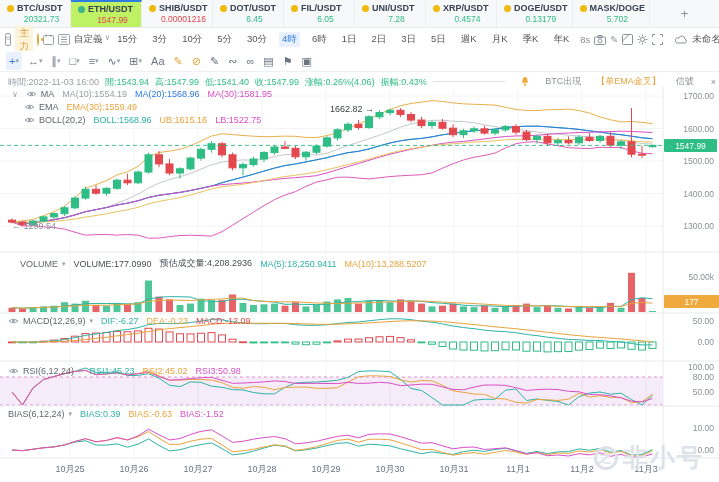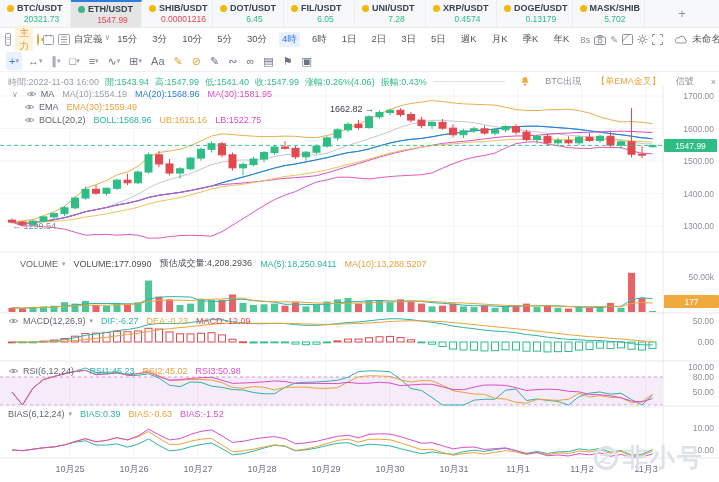--- a/index.html
+++ b/index.html
@@ -4,21 +4,21 @@
 <style>
   html,body{margin:0;padding:0;background:#fff;}
   .app{position:relative;width:719px;height:482px;background:#fff;overflow:hidden;
        font-family:"Liberation Sans","DejaVu Sans",sans-serif;color:#333;}
   svg text{font-family:"Liberation Sans","DejaVu Sans",sans-serif;}
   
   .tickerbar{position:absolute;left:0;top:0;width:719px;height:28px;background:#f7f8fa;
              border-bottom:1px solid #e8eaed;display:flex;z-index:6;box-sizing:border-box;}
   .ticker{flex:0 0 71px;display:flex;flex-direction:column;justify-content:center;
           padding:1px 4px 1px 7px;border-right:1px solid #eceef1;box-sizing:border-box;cursor:pointer;text-align:center;}
-  .ticker.sel{background:#e5e5e5;border-top:2px solid #2d7ce0;}
+  .ticker.sel{background:#bef264;border-top:2px solid #2d7ce0;}
   .t-pair{font-size:9px;color:#384252;font-weight:bold;display:flex;align-items:center;gap:3px;white-space:nowrap;}
   .t-dot{width:7px;height:7px;border-radius:50%;background:#f0b90b;flex:none;}
   .t-price{font-size:8.5px;margin-top:1px;padding-left:10px;}
   .up{color:#2ebd85}.down{color:#e2484e}
   .t-plus{flex:1;display:flex;align-items:center;justify-content:center;color:#8a9097;font-size:13px;cursor:pointer;}
   
   .toolbar1{position:absolute;top:28px;left:0;width:719px;height:23px;display:flex;align-items:center;
             gap:4px;padding:0 5px;box-sizing:border-box;font-size:9.5px;color:#555;z-index:6;background:#fff;}
   .chip-y{background:#fdf3da;color:#d9972f;padding:1px 4px;border-radius:2px;cursor:pointer;}
   .mini{width:13px;height:11px;border:1px solid #9aa0a8;border-radius:2px;font-size:8px;line-height:10px;
@@ -116,21 +116,21 @@
       <div class="ticker">
         <span class="t-pair">
           <span class="t-dot" style="background:#f0b90b"></span>
           <span>DOGE/USDT</span>
         </span>
         <span class="t-price up">0.13179</span>
       </div>
       <div class="ticker">
         <span class="t-pair">
           <span class="t-dot" style="background:#f0b90b"></span>
-          <span>MASK/SHIB</span>
+          <span>MASK/DOGE</span>
         </span>
         <span class="t-price up">5.702</span>
       </div>
       <div class="t-plus">+</div>
     </div>
 
   <div class="toolbar1">
     <span class="mini">≈</span>
     <span class="chip-y">主力</span>
     <span class="circ"></span>

